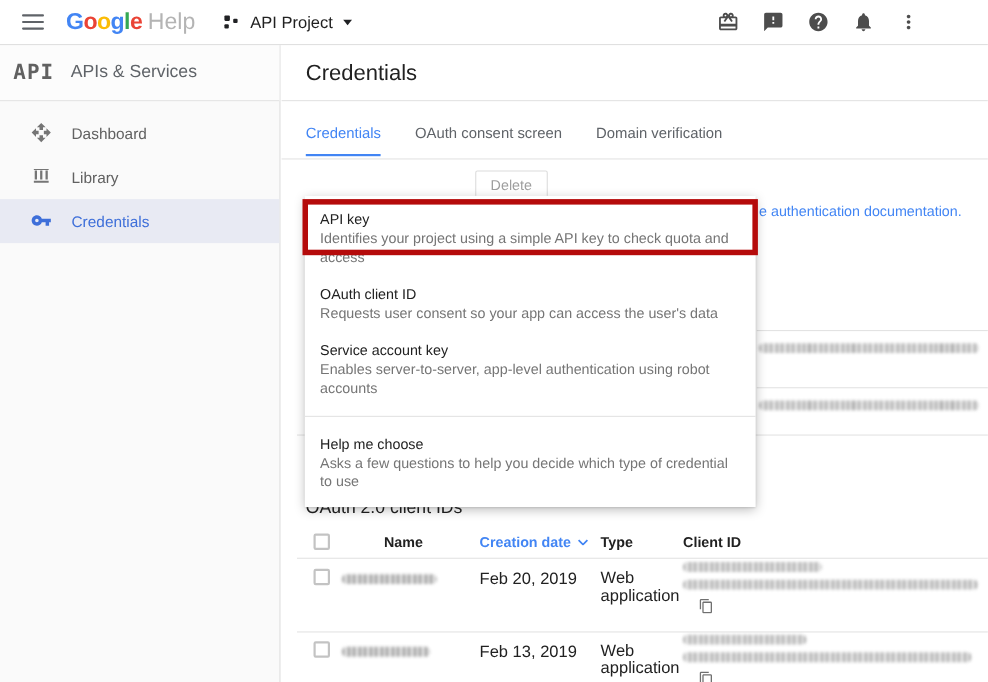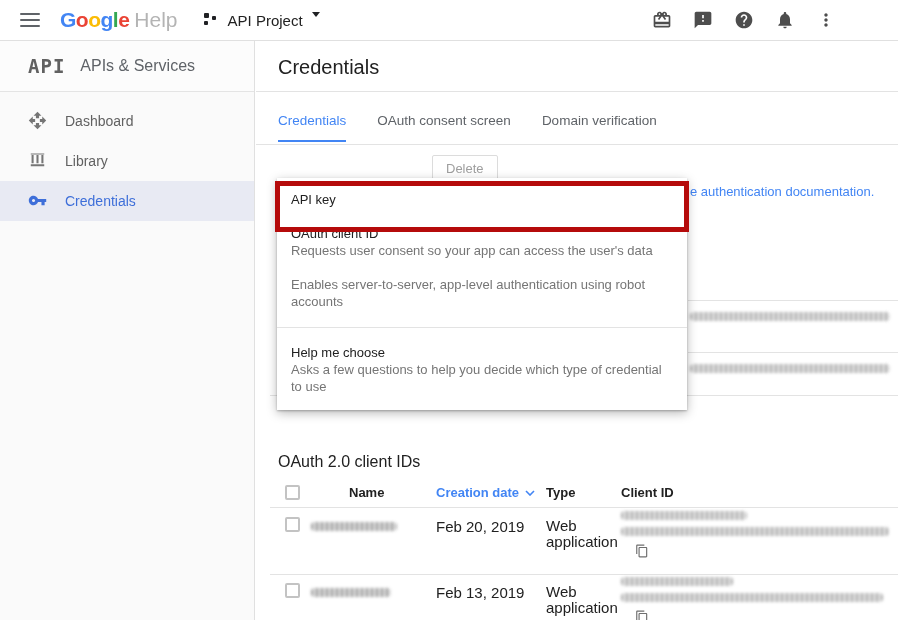--- a/index.html
+++ b/index.html
@@ -9,21 +9,21 @@
   
   .topbar { position:absolute; left:0; top:0; width:898px; height:41px; background:#fff;
     border-bottom:1px solid #e0e0e0; display:flex; align-items:center; z-index:30; }
   .hamburger { width:20px; height:14px; margin-left:20px; display:flex; flex-direction:column;
     justify-content:space-between; cursor:pointer; }
   .hamburger span { display:block; height:2px; background:#5f6368; border-radius:1px; }
   .logo { display:flex; align-items:baseline; margin-left:20px; font-size:21px; }
   .logo .gword { font-weight:700; letter-spacing:-0.5px; }
   .logo .suffix { color:#b4b4b4; margin-left:5px; font-weight:400; }
   .c-b{color:#4285F4}.c-r{color:#EA4335}.c-y{color:#FBBC05}.c-g{color:#34A853}
-  .proj { display:flex; margin-left:26px; cursor:pointer; }
+  .proj { display:flex; align-items:center; margin-left:26px; cursor:pointer; }
   .proj-icon { position:relative; width:15px; height:15px; margin-right:9px; }
   .proj-icon i { position:absolute; background:#202124; border-radius:1px; }
   .proj-icon .d1 { left:0; top:1px; width:5px; height:5px; }
   .proj-icon .d2 { left:0; top:9px; width:4px; height:4px; }
   .proj-icon .d3 { left:8px; top:4px; width:4px; height:4px; }
   .proj-label { font-size:15px; color:#212121; }
   .caret-down { width:0; height:0; border-left:4px solid transparent; border-right:4px solid transparent;
     border-top:5px solid #202124; margin-left:9px; }
   .topbar-right { margin-left:auto; display:flex; align-items:center; gap:21px; padding-right:10px; }
   .tb-icon { width:20px; height:20px; cursor:pointer; }
@@ -33,21 +33,21 @@
     background:
       linear-gradient(215deg, rgba(63,81,181,0) 62%, #3f51b5 75%),
       radial-gradient(circle at 55% 35%, #ab998a 0%, #93806f 55%, #6e6157 100%); }
 
   
   .sidebar { position:absolute; left:0; top:41px; width:255px; height:579px; background:#fafafa;
     border-right:1px solid #e0e0e0; }
   .sidebar-head { height:51px; display:flex; align-items:center; border-bottom:1px solid #e4e4e4;
     background:#fcfcfc; }
   .api-logo { font-family:"DejaVu Sans Mono","Liberation Mono",monospace; font-weight:bold;
-    font-size:19px; color:#616161; margin-left:28px; letter-spacing:1px; }
+    font-size:19px; color:#616161; margin-left:12px; letter-spacing:1px; }
   .sidebar-title { font-size:16px; color:#5f6368; margin-left:15px; }
   .nav { padding-top:9px; }
   .nav-item { height:40px; display:flex; align-items:center; cursor:pointer; }
   .nav-item.active { background:#e8eaf3; }
   .nav-icon { width:20px; height:20px; margin-left:28px; }
   .nav-icon svg { width:19px; height:19px; fill:#757575; }
   .nav-item.active .nav-icon svg { fill:#3e6fd9; }
   .nav-label { font-size:14px; color:#616161; margin-left:17px; }
   .nav-item.active .nav-label { color:#3e6fd9; }
 
@@ -239,26 +239,28 @@
     <div class="redact" style="left:365px; top:536px; width:112px;"></div>
     <div class="redact" style="left:365px; top:552px; width:262px;"></div>
     <span class="copy-icon" style="left:379px; top:569px;"><svg viewBox="0 0 24 24">
           <path d="M16 1H4c-1.1 0-2 .9-2 2v14h2V3h12V1zm3 4H8c-1.1 0-2 .9-2 2v14c0 1.1.9 2 2 2h11c1.1 0 2-.9 2-2V7c0-1.1-.9-2-2-2zm0 16H8V7h11v14z"></path>
         </svg></span>
   </div>
 
   <div class="menu">
     <div class="menu-item">
       <div class="mi-title">API key</div>
+      <div class="mi-desc">Identifies your project using a simple API key to check quota and access</div>
     </div>
     <div class="menu-item">
       <div class="mi-title">OAuth client ID</div>
       <div class="mi-desc">Requests user consent so your app can access the user's data</div>
     </div>
     <div class="menu-item">
+      <div class="mi-title">Service account key</div>
       <div class="mi-desc">Enables server-to-server, app-level authentication using robot accounts</div>
     </div>
     <div class="menu-divider"></div>
     <div class="menu-item">
       <div class="mi-title">Help me choose</div>
       <div class="mi-desc">Asks a few questions to help you decide which type of credential to use</div>
     </div>
   </div>
 
   <div class="redbox"></div>

